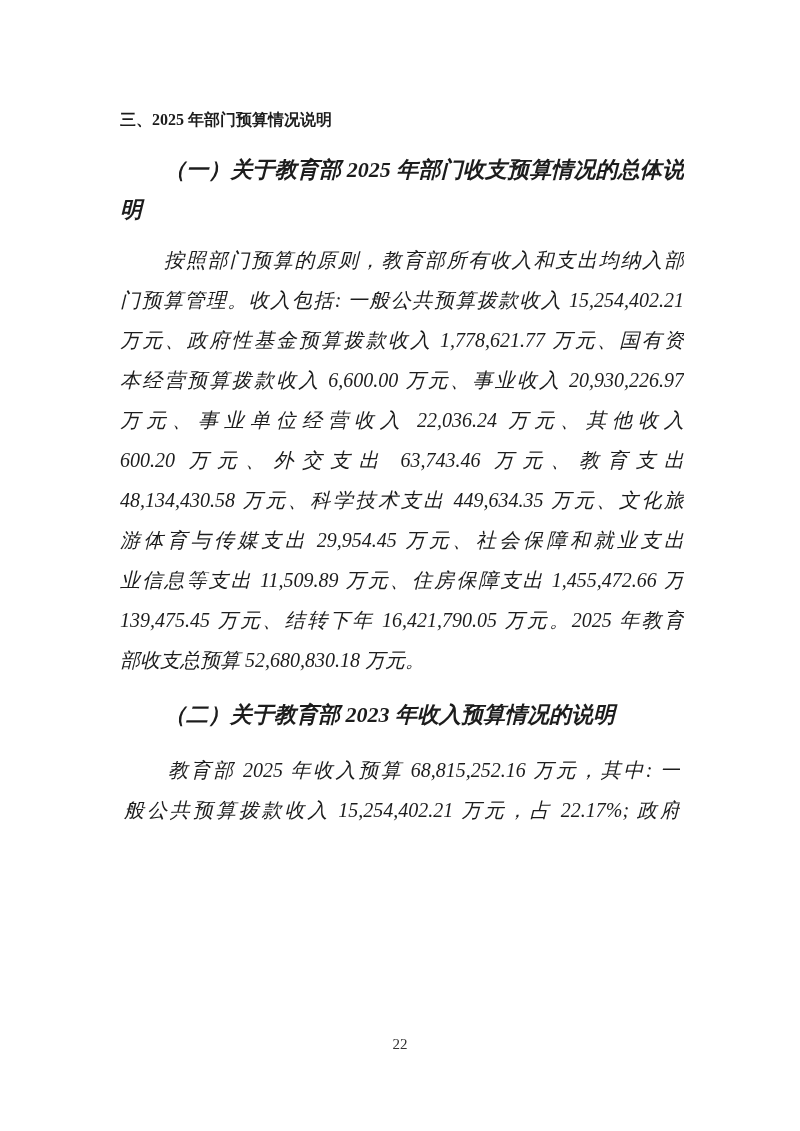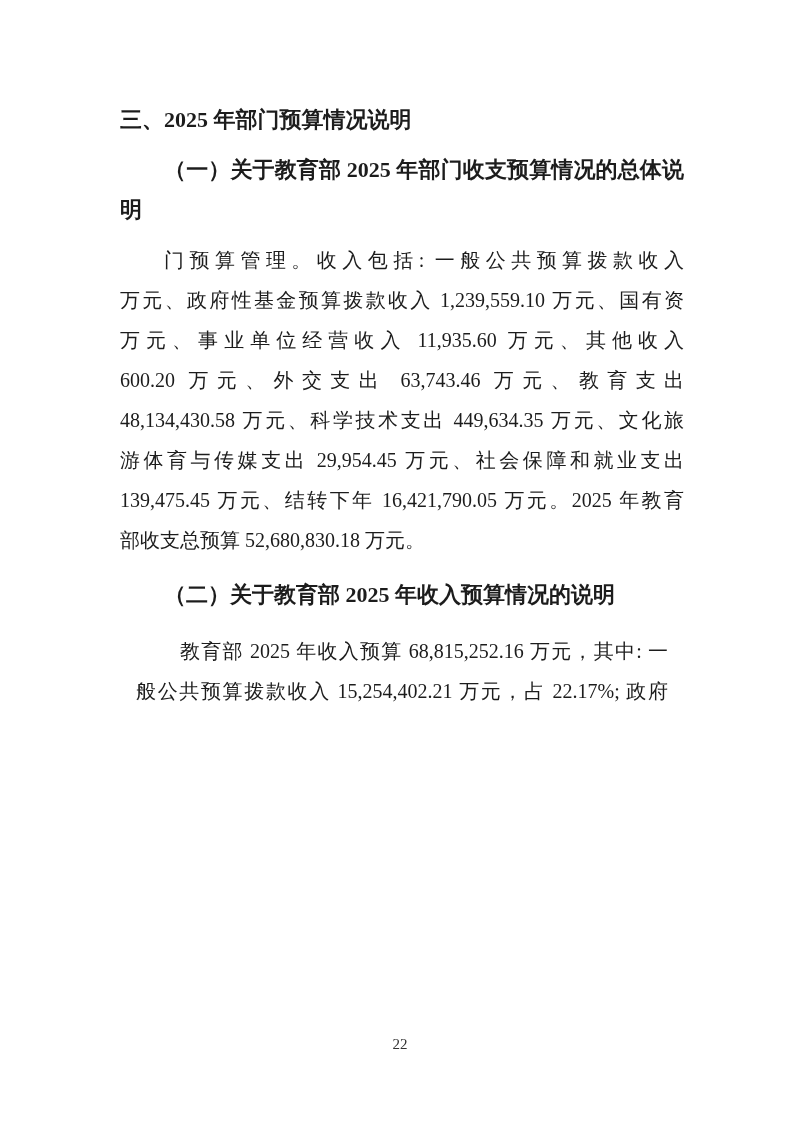--- a/index.html
+++ b/index.html
@@ -13,44 +13,45 @@
     height: 1131px;
     margin: 0 auto;
     background: #ffffff;
     box-sizing: border-box;
     padding: 100px 116px 0 120px;
     font-family: "Liberation Serif", "DejaVu Serif", serif;
     color: #1c1c1c;
     overflow: hidden;
   }
   .section-heading {
-    font-size: 22px;
+    font-size: 16px;
     font-weight: bold;
     line-height: 40px;
     margin: 0 0 10px 0;
   }
   .subheading {
     font-size: 22px;
     font-weight: bold;
     margin: 0 0 10px 0;
   }
   .subheading-2 {
     margin: 0 0 15px 0;
   }
   .body-par {
     font-size: 20px;
     margin: 0 0 15px 0;
   }
   .body-par-2 {
-    margin: 16px;
+    margin: 4px;
   }
   .line {
     line-height: 40px;
     height: 40px;
     overflow: hidden;
+    font-style: italic;
   }
   .subheading .line {
     font-size: 22px;
   }
   .just {
     text-align: justify;
     text-align-last: justify;
   }
   .indent .line:first-child {
     text-indent: 44px;
@@ -72,32 +73,35 @@
 <div class="page">
 
   <h1 class="section-heading">三、2025 年部门预算情况说明</h1>
 
   <div class="subheading indent">
       <div class="line just">（一）关于教育部 2025 年部门收支预算情况的总体说</div>
       <div class="line">明</div>
     </div>
 
   <div class="body-par indent">
+      <div class="line just">按照部门预算的原则，教育部所有收入和支出均纳入部</div>
       <div class="line just">门预算管理。收入包括: 一般公共预算拨款收入 15,254,402.21</div>
-      <div class="line just">万元、政府性基金预算拨款收入 1,239,559.10 万元、国有资</div>
-      <div class="line just">万元、事业单位经营收入 11,935.60 万元、其他收入</div>
+      <div class="line just">万元、政府性基金预算拨款收入 1,778,621.77 万元、国有资</div>
+      <div class="line just">本经营预算拨款收入 6,600.00 万元、事业收入 20,930,226.97</div>
+      <div class="line just">万元、事业单位经营收入 22,036.24 万元、其他收入</div>
       <div class="line just">600.20 万元、外交支出 63,743.46 万元、教育支出</div>
       <div class="line just">48,134,430.58 万元、科学技术支出 449,634.35 万元、文化旅</div>
       <div class="line just">游体育与传媒支出 29,954.45 万元、社会保障和就业支出</div>
+      <div class="line just">业信息等支出 11,509.89 万元、住房保障支出 1,455,472.66 万</div>
       <div class="line just">139,475.45 万元、结转下年 16,421,790.05 万元。2025 年教育</div>
       <div class="line">部收支总预算 52,680,830.18 万元。</div>
     </div>
 
   <div class="subheading subheading-2 indent">
-      <div class="line">（二）关于教育部 2025 年收入预算情况的说明</div>
+      <div class="line">（二）关于教育部 2023 年收入预算情况的说明</div>
     </div>
 
   <div class="body-par body-par-2 indent">
       <div class="line just">教育部 2025 年收入预算 68,815,252.16 万元，其中: 一</div>
       <div class="line just">般公共预算拨款收入 15,254,402.21 万元，占 22.17%; 政府</div>
     </div>
 
   <div class="page-num">22</div>
 
 </div>

